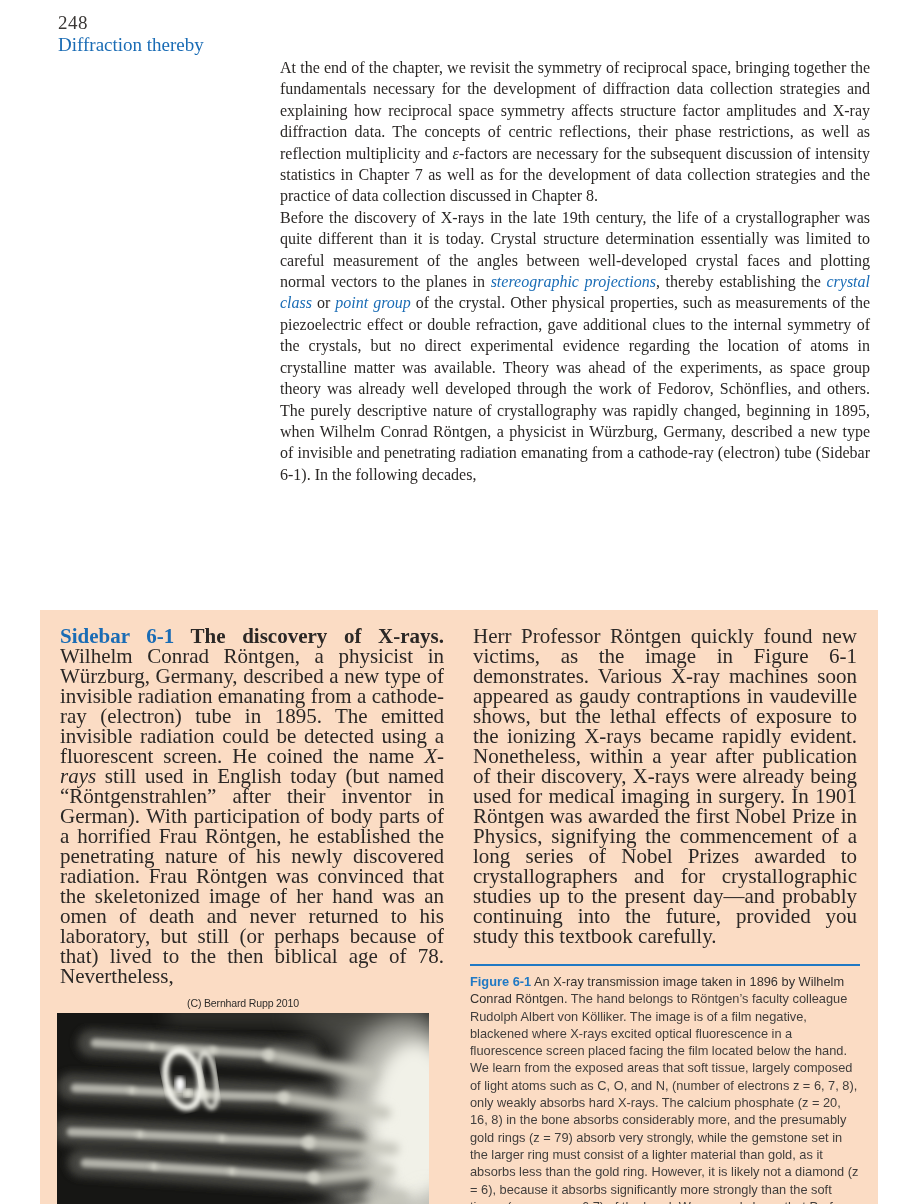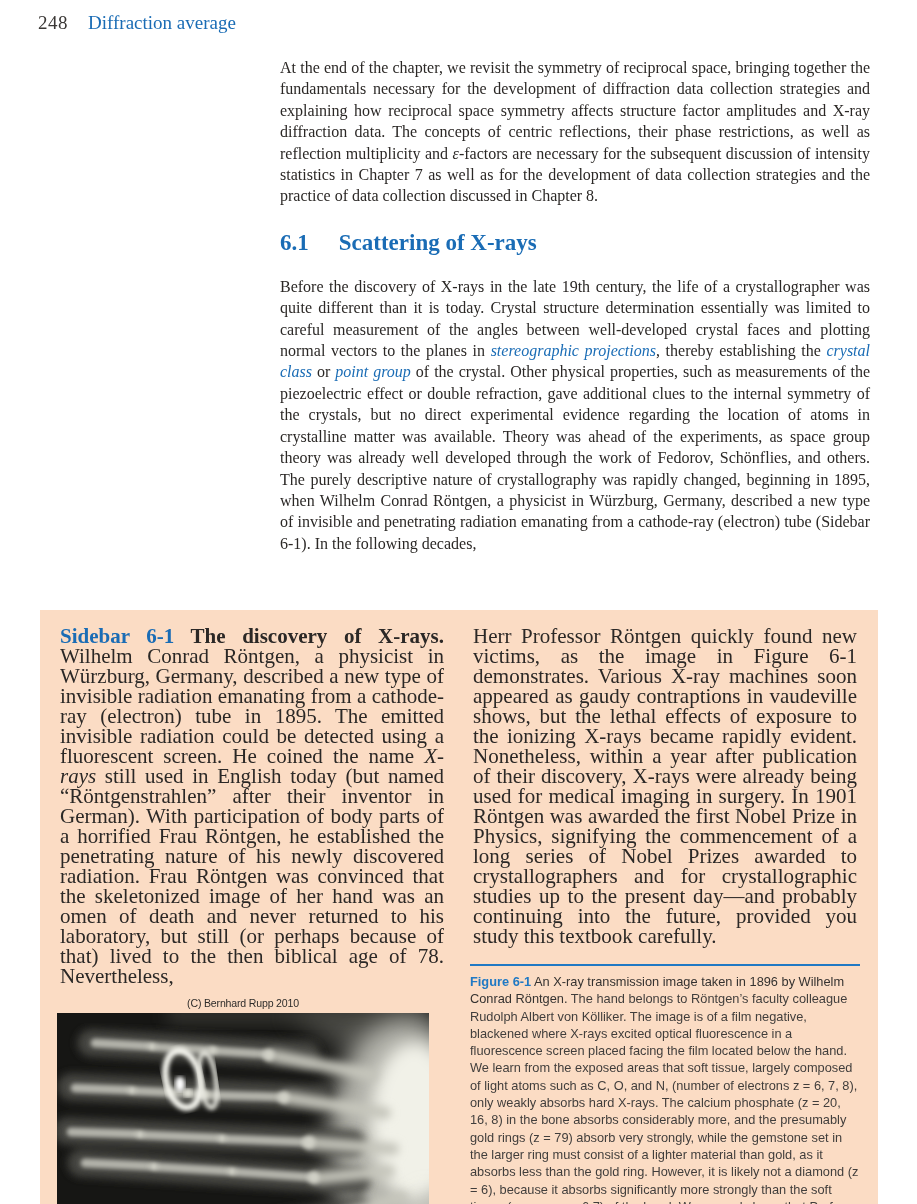--- a/index.html
+++ b/index.html
@@ -1,21 +1,21 @@
 <!DOCTYPE html>
 <html><head>
 <meta charset="utf-8">
 <style>
   html,body { margin:0; padding:0; background:#ffffff; }
   .page {
     position:relative; width:917px; height:1204px; background:#ffffff;
     font-family:"Liberation Serif", serif; color:#2b2826; overflow:hidden;
   }
   
-  .header { position:absolute; top:12px; left:38px; display:flex; align-items:baseline; font-size:19px; }
+  .header { position:absolute; top:12px; left:38px; display:flex; align-items:baseline; font-size:19px;flex-direction:column; }
   .pagenum { color:#3a3735; letter-spacing:0.5px; }
   .chapter { margin-left:20px; color:var(--blue); }
 
   
   .main-col { position:absolute; left:280px; top:57px; width:590px; }
   .para {
     font-size:16px; line-height:21.4px; text-align:justify; margin:0;
   }
   .section-head {
     margin:23px 0 20px 0; color:var(--blue); font-size:23px; line-height:26px;
@@ -52,27 +52,26 @@
 
   :root { --blue:#1a6cb5; --figblue:#2079c4; --peach:#fbdcc4; }
 </style>
 </head>
 <body>
 
 <div class="page">
 
   <div class="header">
     <span class="pagenum">248</span>
-    <span class="chapter">Diffraction average</span>
+    <span class="chapter">Diffraction thereby</span>
   </div>
 
   <div class="main-col">
     <p class="para"><span>At the end of the chapter, we revisit the symmetry of reciprocal space, bringing together the fundamentals necessary for the development of diffraction data collection strategies and explaining how reciprocal space symmetry affects structure factor amplitudes and X-ray diffraction data. The concepts of centric reflections, their phase restrictions, as well as reflection multiplicity and </span><span class="em">ε</span><span>-factors are necessary for the subsequent discussion of intensity statistics in Chapter 7 as well as for the development of data collection strategies and the practice of data collection discussed in Chapter 8.</span></p>
 
-    <h2 class="section-head"><span class="num">6.1</span><span>Scattering of X-rays</span></h2>
 
     <p class="para"><span>Before the discovery of X-rays in the late 19th century, the life of a crystallographer was quite different than it is today. Crystal structure determination essentially was limited to careful measurement of the angles between well-developed crystal faces and plotting normal vectors to the planes in </span><a class="link">stereographic projections</a><span>, thereby establishing the </span><a class="link">crystal class</a><span> or </span><a class="link">point group</a><span> of the crystal. Other physical properties, such as measurements of the piezoelectric effect or double refraction, gave additional clues to the internal symmetry of the crystals, but no direct experimental evidence regarding the location of atoms in crystalline matter was available. Theory was ahead of the experiments, as space group theory was already well developed through the work of Fedorov, Schönflies, and others. The purely descriptive nature of crystallography was rapidly changed, beginning in 1895, when Wilhelm Conrad Röntgen, a physicist in Würzburg, Germany, described a new type of invisible and penetrating radiation emanating from a cathode-ray (electron) tube (Sidebar 6-1). In the following decades,</span></p>
   </div>
 
   <div class="sidebar">
 
     <div class="sb-col-left">
       <p class="sb-para"><span class="sb-label">Sidebar 6-1</span><span class="sb-title"> <span>The discovery of X-rays.</span></span><span> Wilhelm Conrad Röntgen, a physicist in Würzburg, Germany, described a new type of invisible radiation emanating from a cathode-ray (electron) tube in 1895. The emitted invisible radiation could be detected using a fluorescent screen. He coined the name </span><span class="em">X-rays</span><span> still used in English today (but named “Röntgenstrahlen” after their inventor in German). With participation of body parts of a horrified Frau Röntgen, he established the penetrating nature of his newly discovered radiation. Frau Röntgen was convinced that the skeletonized image of her hand was an omen of death and never returned to his laboratory, but still (or perhaps because of that) lived to the then biblical age of 78. Nevertheless,</span></p>
 
       <div class="credit">(C) Bernhard Rupp 2010</div>

